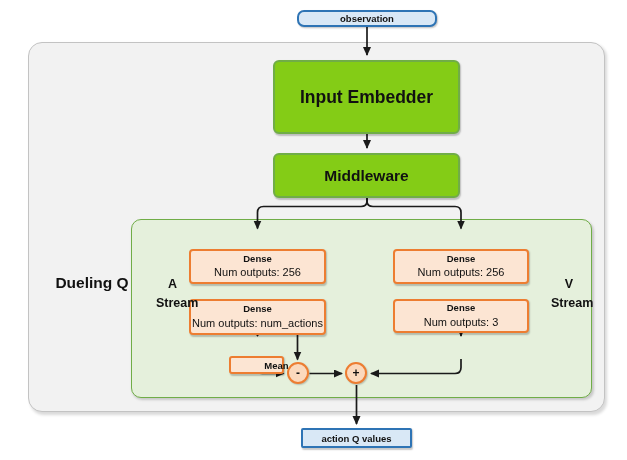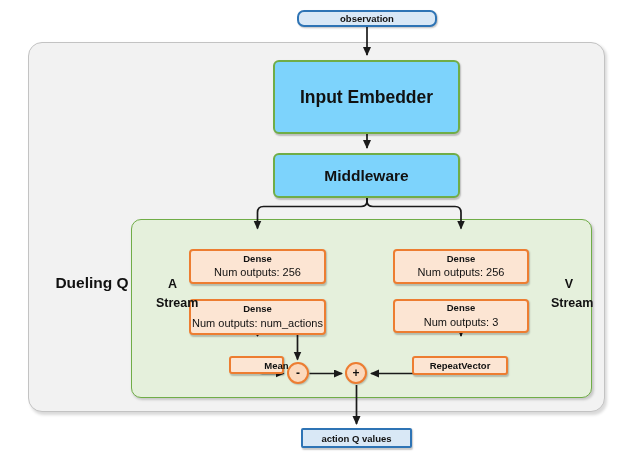--- a/index.html
+++ b/index.html
@@ -39,21 +39,21 @@
     font-weight: bold;
     box-shadow: 1px 1.2px 1.5px rgba(0,0,0,0.22);
   }
   .blue-node {
     background: #d9e8f6;
     border: 2px solid #2e74b5;
     border-radius: 7px;
     font-size: 9.5px;
   }
   .green-node {
-    background: #7dd3fc;
+    background: #84cc16;
     border: 2px solid #70ad47;
     border-radius: 6px;
   }
   .orange-node {
     background: #fce5d3;
     border: 2px solid #ed7d31;
     border-radius: 4px;
     margin-top: 16px;
   }
   .dense-title { font-size: 9.5px; font-weight: bold; line-height: 1.35; }
@@ -144,23 +144,20 @@
 
   <div class="abs node orange-node" style="left:393px; top:283px; width:136px; height:34px;">
     <div class="dense-title">Dense</div>
     <div class="dense-sub">Num outputs: 3</div>
   </div>
 
   <div class="abs node orange-node" style="left:229px; top:340px; width:55px; height:18px; font-size:9.5px; border-radius:3px;padding-left:40px;">
     <span>Mean</span>
   </div>
 
-  <div class="abs node orange-node" style="left:412px; top:340px; width:96px; height:19px; font-size:9.5px; border-radius:3px;">
-    <span>RepeatVector</span>
-  </div>
 
   <div class="abs op-circle" style="left:287px; top:362px;">
     <span>-</span>
   </div>
 
   <div class="abs op-circle" style="left:345px; top:362px;">
     <span>+</span>
   </div>
 
   <div class="abs node blue-node" style="left:301px; top:428px; width:111px; height:20px; border-radius:2px;">

